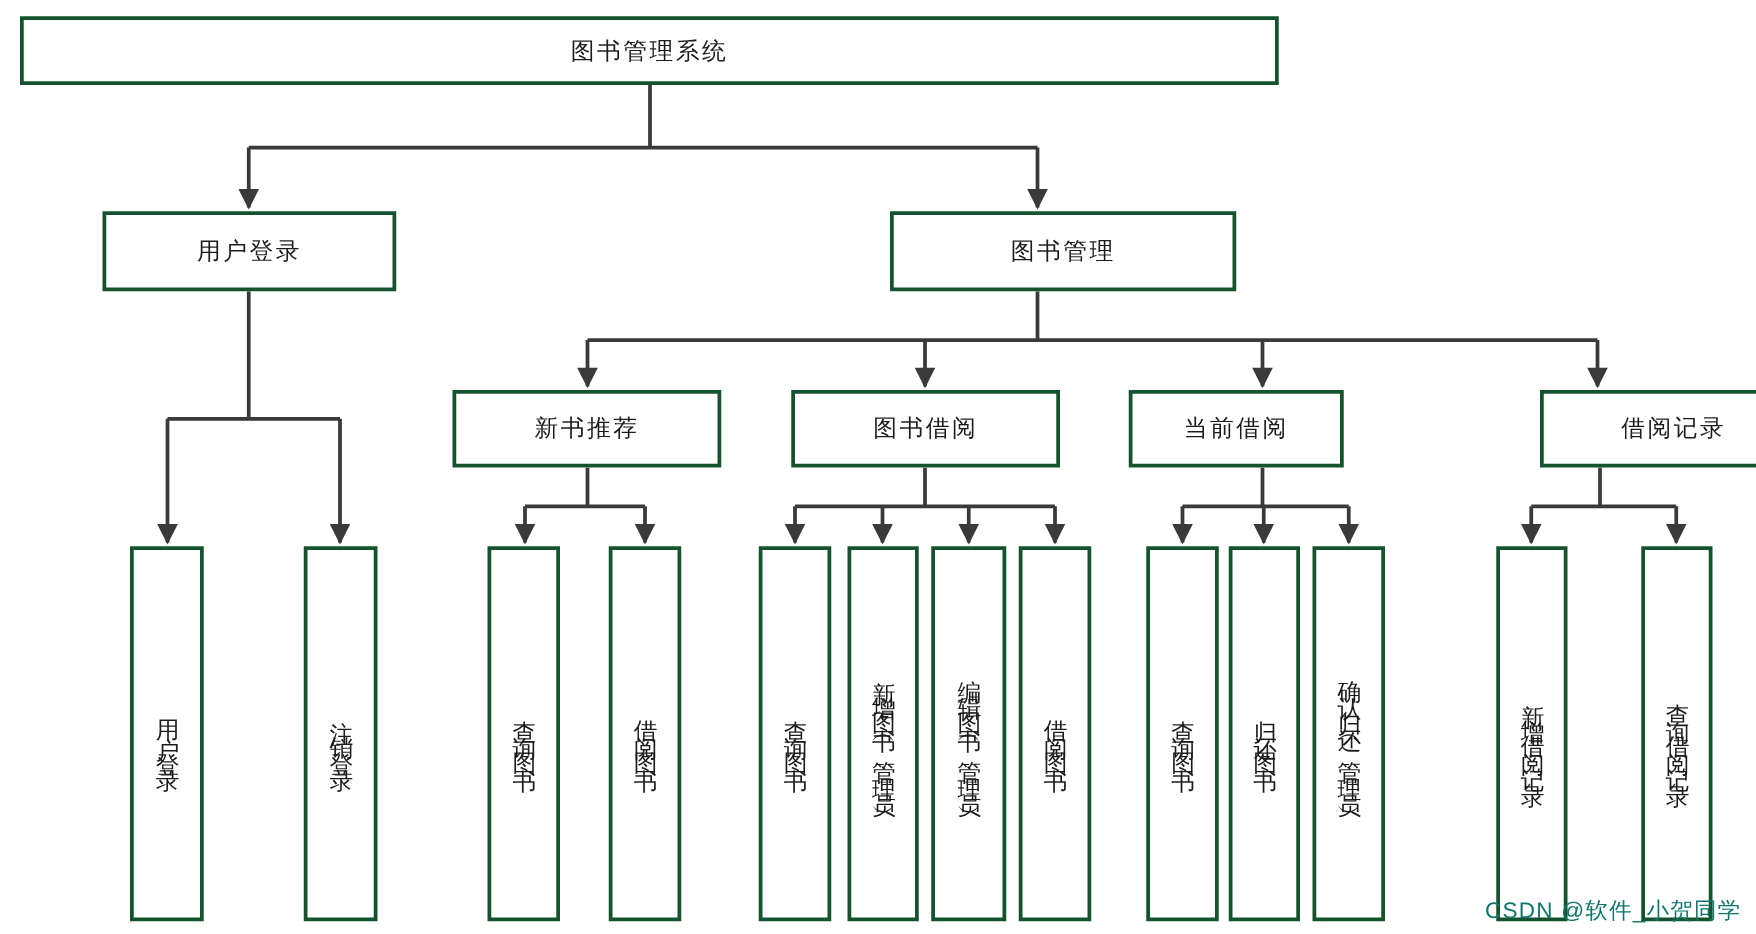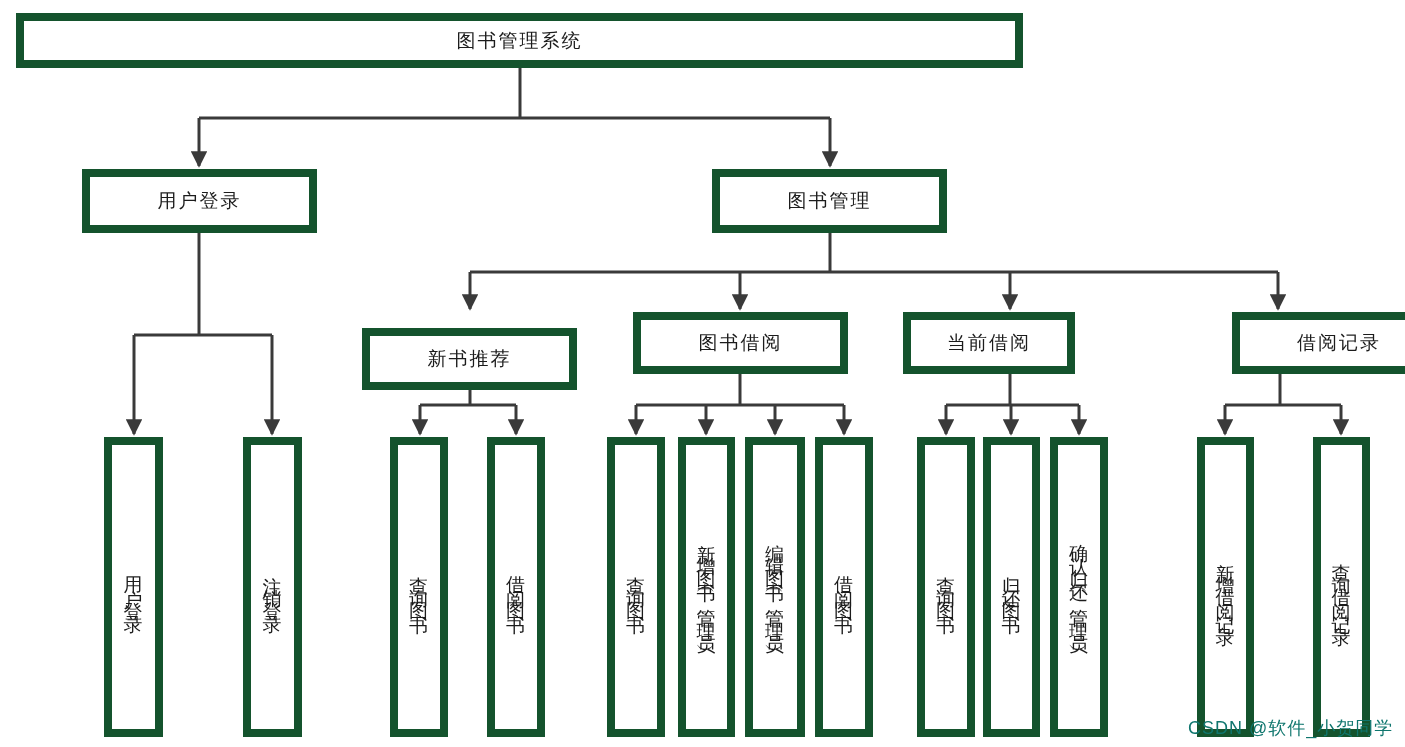--- a/index.html
+++ b/index.html
@@ -18,21 +18,21 @@
   #wires {
     position: absolute;
     left: 0;
     top: 0;
     pointer-events: none;
   }
   .node {
     position: absolute;
     box-sizing: border-box;
     background: #ffffff;
-    border: 8px solid #14532d;
+    border: 3px solid #14532d;
     color: #1c1c1c;
     display: flex;
     align-items: center;
     justify-content: center;
     font-size: 19px;
     letter-spacing: 2px;
     white-space: nowrap;
     z-index: 2;
   }
   .node.v {
@@ -43,22 +43,22 @@
   .node.v span {
     writing-mode: vertical-rl;
     text-orientation: mixed;
     letter-spacing: 13px;
     line-height: 1;
     max-height: 292px;
   }
   
   #n-root   { left: 16px;  top: 13px;  width: 1007px; height: 55px; }
   #n-login  { left: 82px;  top: 169px; width: 235px;  height: 64px; }
-  #n-mgmt   { left: 712px; top: 169px; width: 235px;  height: 64px; font-family: Liberation Serif, serif; }
-  #n-rec    { left: 362px; top: 312px; width: 215px;  height: 62px; margin-top: 16px; }
+  #n-mgmt   { left: 712px; top: 169px; width: 277px;  height: 64px; font-family: Liberation Serif, serif; }
+  #n-rec    { left: 362px; top: 312px; width: 215px;  height: 62px; }
   #n-bb     { left: 633px; top: 312px; width: 215px;  height: 62px; }
   #n-cb     { left: 903px; top: 312px; width: 172px;  height: 62px; }
   #n-br     { left: 1232px;top: 312px; width: 214px;  height: 62px; font-family: Liberation Serif, serif; }
   
   #v-login1   { left: 104px;  width: 59px; }
   #v-logout   { left: 243px;  width: 59px; }
   #v-recq     { left: 390px;  width: 58px; }
   #v-recb     { left: 487px;  width: 58px; }
   #v-bbq      { left: 607px;  width: 58px; }
   #v-bbadd    { left: 678px;  width: 57px; }

